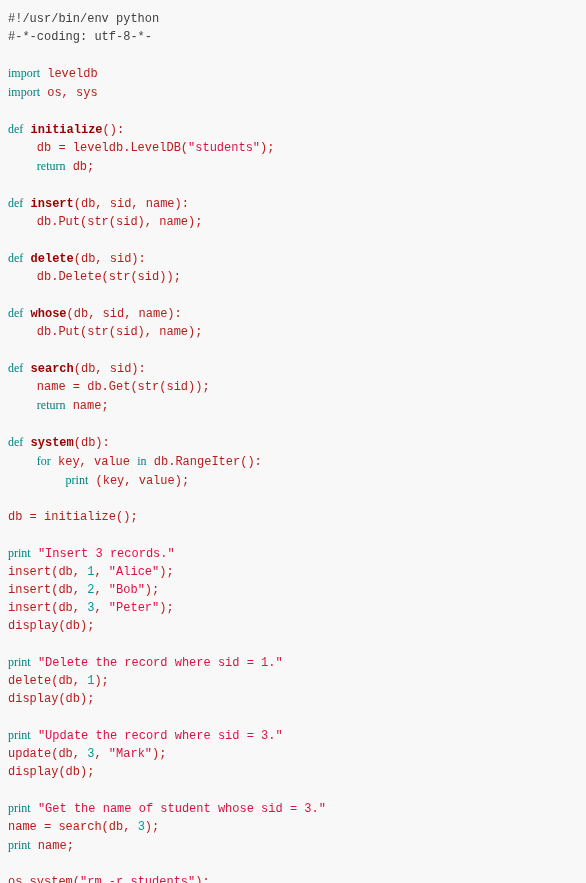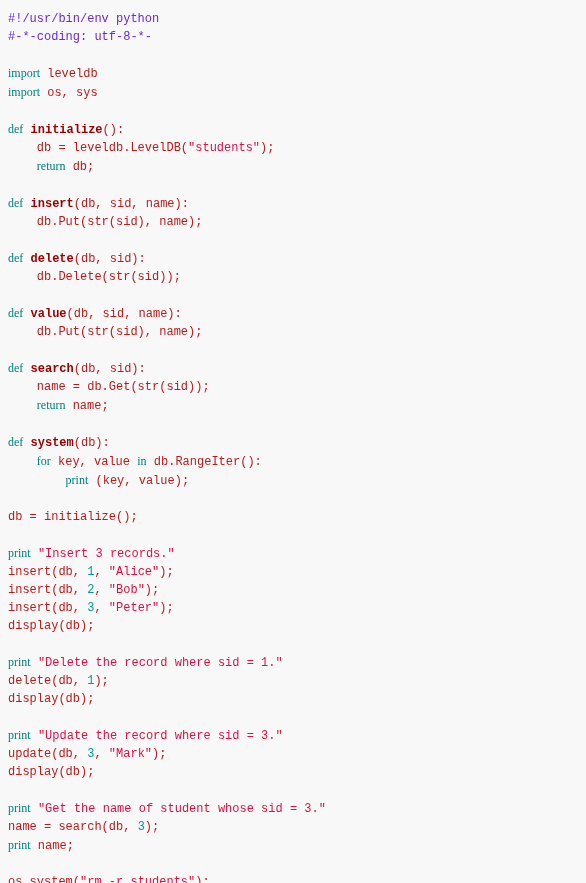--- a/index.html
+++ b/index.html
@@ -11,21 +11,21 @@
     line-height: 18px;
     color: #333;
     width: 586px;
     box-sizing: border-box;
   }
   pre {
     margin: 0;
     white-space: pre;
     font-family: inherit;
   }
-  .cm { color: #6d28d9; } 
+  .cm { color: #404040; } 
   .kw { color: #008080; font-family: Liberation Serif, serif; } 
   .fn { color: #990000; font-weight: bold; } 
   .nm { color: #b91c1c; } 
   .st { color: #dd1144; } 
   .num { color: #009999; }
 </style>
 </head>
 <body>
 
 <pre><span class="cm">#!/usr/bin/env python</span>
@@ -37,21 +37,21 @@
 <span class="kw">def</span><span> </span><span class="fn">initialize</span><span class="nm">():</span>
 <span class="nm">    db = leveldb.LevelDB(</span><span class="st">"students"</span><span class="nm">);</span>
 <span>    </span><span class="kw">return</span><span class="nm"> db;</span>
 
 <span class="kw">def</span><span> </span><span class="fn">insert</span><span class="nm">(db, sid, name):</span>
 <span class="nm">    db.Put(str(sid), name);</span>
 
 <span class="kw">def</span><span> </span><span class="fn">delete</span><span class="nm">(db, sid):</span>
 <span class="nm">    db.Delete(str(sid));</span>
 
-<span class="kw">def</span><span> </span><span class="fn">value</span><span class="nm">(db, sid, name):</span>
+<span class="kw">def</span><span> </span><span class="fn">whose</span><span class="nm">(db, sid, name):</span>
 <span class="nm">    db.Put(str(sid), name);</span>
 
 <span class="kw">def</span><span> </span><span class="fn">search</span><span class="nm">(db, sid):</span>
 <span class="nm">    name = db.Get(str(sid));</span>
 <span>    </span><span class="kw">return</span><span class="nm"> name;</span>
 
 <span class="kw">def</span><span> </span><span class="fn">system</span><span class="nm">(db):</span>
 <span>    </span><span class="kw">for</span><span class="nm"> key, value </span><span class="kw">in</span><span class="nm"> db.RangeIter():</span>
 <span>        </span><span class="kw">print</span><span class="nm"> (key, value);</span>
 

